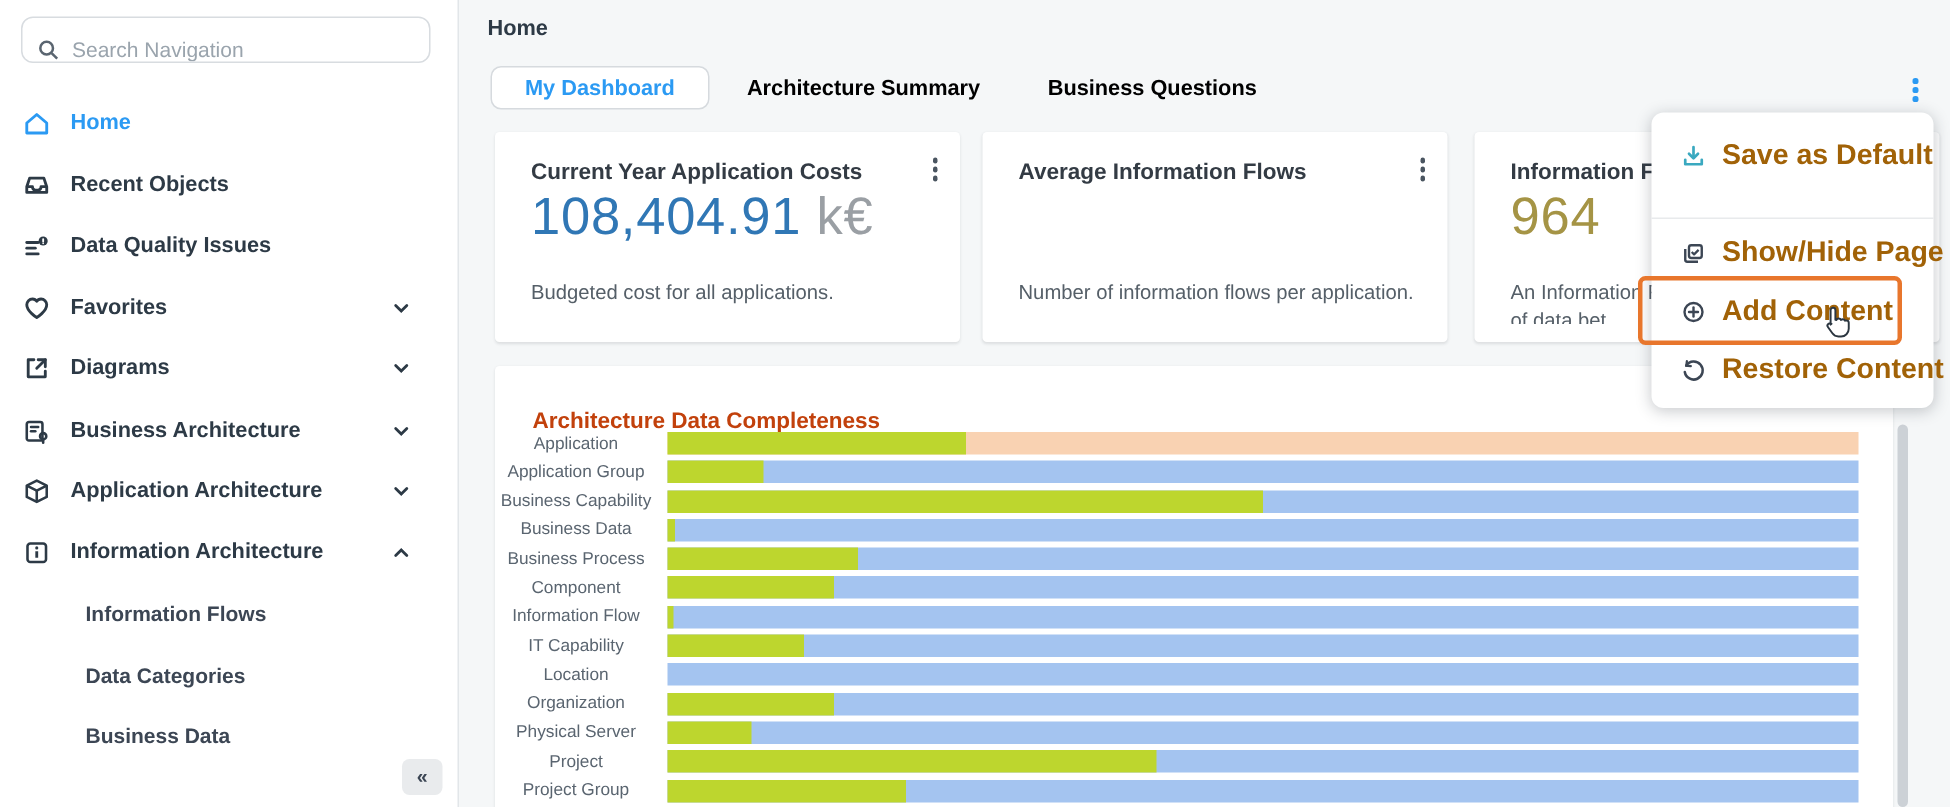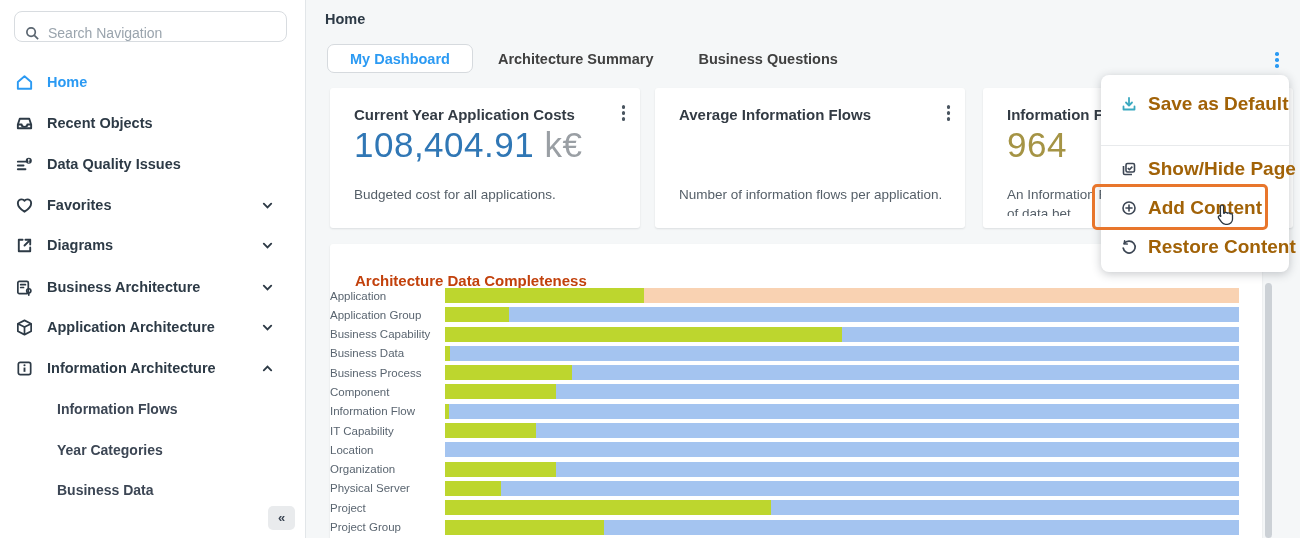--- a/index.html
+++ b/index.html
@@ -45,21 +45,21 @@
   }
   
   .content { position:absolute; left:306px; top:0; width:994px; height:538px; }
   .page-title { position:absolute; left:19px; top:11px; font-size:14.5px; font-weight:700; color:#2d3a46; }
   .tabs { position:absolute; left:21px; top:44px; display:flex; align-items:center; }
   .tab-pill {
     background:#fff; border:1px solid #d6dade; border-radius:7px;
     height:29px; padding:0 22px; display:flex; align-items:center;
     color:#2b9af3; font-size:14.5px; font-weight:700; cursor:pointer;
   }
-  .tab-plain { font-size:14.5px; font-weight:700; color:#404040; cursor:pointer; }
+  .tab-plain { font-size:14.5px; font-weight:700; color:#000000; cursor:pointer; }
   .tab-plain.t1 { margin-left:25px; }
   .tab-plain.t2 { margin-left:45px; }
   .kebab { display:flex; flex-direction:column; gap:2.5px; cursor:pointer; background:none; border:none; padding:3px; }
   .kebab i { width:3.5px; height:3.5px; border-radius:50%; background:#4a5560; display:block; }
   .kebab.blue i { background:#2b9af3; }
   .page-kebab { position:absolute; left:966px; top:49px; }
   
   .card {
     position:absolute; background:#fff; border-radius:3px;
     box-shadow:0 1px 2px rgba(40,50,60,.12); overflow:hidden;
@@ -69,21 +69,21 @@
   .kpi-title { position:absolute; left:24px; top:18px; font-size:15px; font-weight:700; color:#333b44; white-space:nowrap; }
   .kpi-value { position:absolute; left:24px; top:37px; font-size:35px; font-weight:400; letter-spacing:.5px; white-space:nowrap;text-align:right; }
   .kpi-unit { color:#9a9fa4; }
   .kpi-desc { position:absolute; left:24px; top:97px; font-size:13.5px; color:#555f68; line-height:19px; }
   .kpi-desc.clip2 { height:31px; overflow:hidden; right:10px; }
   
   .chart-card { left:24px; top:244px; width:932px; height:300px; }
   .chart-title { position:absolute; left:25px; top:28px; font-size:15px; font-weight:700; color:#c2410c; }
   .chart-rows { position:absolute; left:0; top:44px; width:100%; }
   .chart-row { display:flex; align-items:center; height:15px; margin-bottom:4.3px; }
-  .chart-label { width:115px; text-align:left; font-size:11.5px; color:#5a6570; padding-right:7px; white-space:nowrap; }
+  .chart-label { width:115px; text-align:center; font-size:11.5px; color:#5a6570; padding-right:7px; white-space:nowrap; }
   .chart-track { width:794px; height:15px; display:flex; }
   .chart-fill { height:100%; }
   
   .menu {
     position:absolute; left:795px; top:75px; width:188px; height:197px;
     background:#fff; border-radius:8px; box-shadow:0 2px 10px rgba(30,40,50,.25); z-index:50;
   }
   .menu-item {
     position:absolute; left:0; width:100%; height:28px;
     display:flex; align-items:center; cursor:pointer;
@@ -230,21 +230,21 @@
         <svg width="13" height="13" viewBox="0 0 14 14" fill="none" stroke="currentColor" stroke-width="2" stroke-linecap="round">
           <polyline points="3,9 7,5 11,9"></polyline>
         </svg>
       </span>
   </div>
 
   <div class="nav-sub" style="top:394px">
     <span>Information Flows</span>
   </div>
   <div class="nav-sub" style="top:435px">
-    <span>Year Categories</span>
+    <span>Data Categories</span>
   </div>
   <div class="nav-sub" style="top:475px">
     <span>Business Data</span>
   </div>
 
   <button class="collapse-btn">«</button>
 </div>
 
 <div class="content">
 

